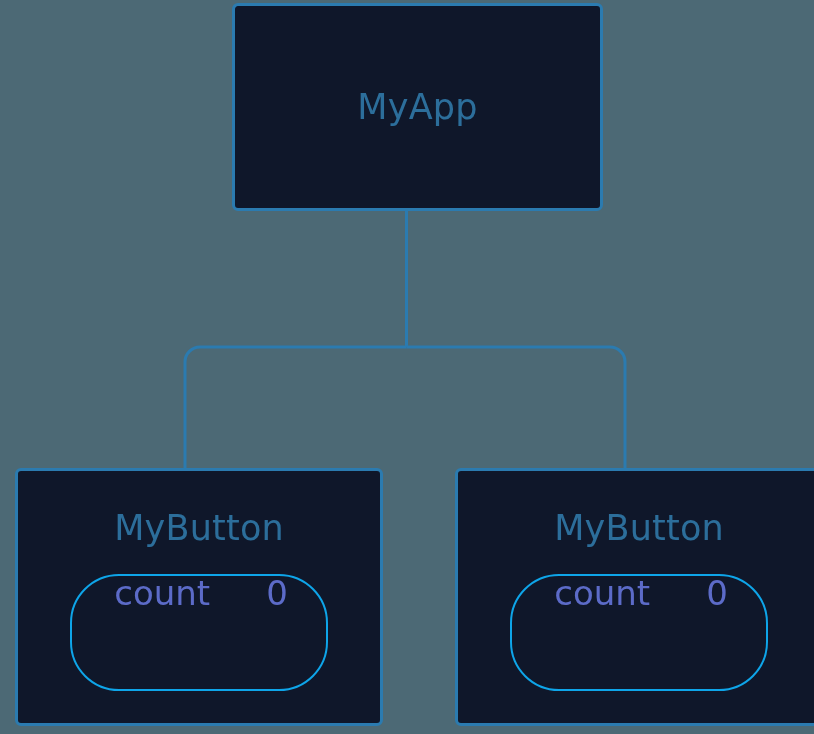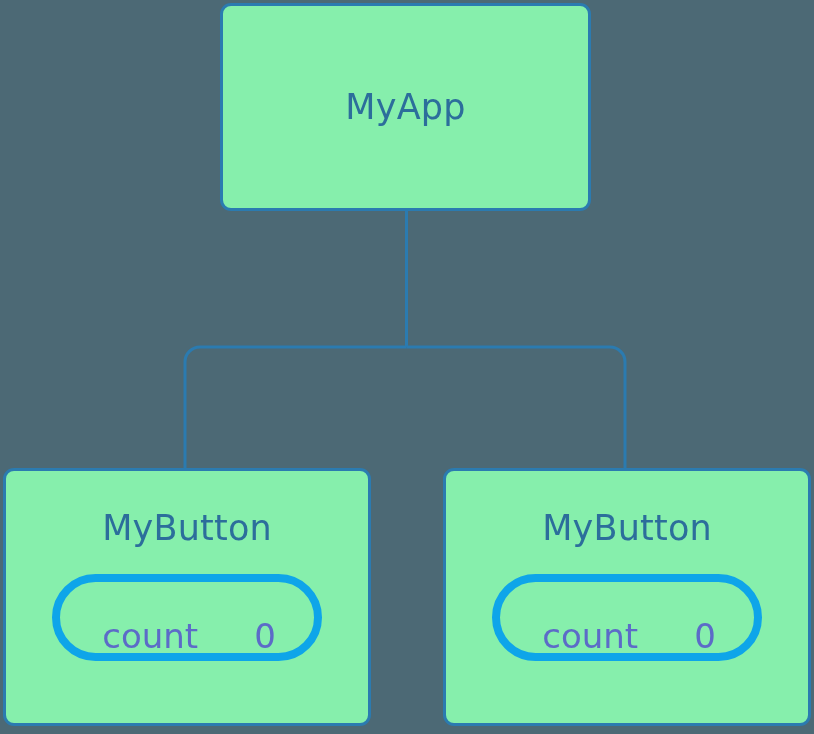--- a/index.html
+++ b/index.html
@@ -31,26 +31,27 @@
     width: 814px;
     height: 734px;
     z-index: 1;
   }
 
   
   .node-box {
     position: absolute;
     z-index: 2;
     box-sizing: border-box;
-    background: #86efac;
+    background: #0f172a;
     border: 3px solid #2b7bb0;
-    border-radius: 11px;
+    border-radius: 6px;
     display: flex;
     flex-direction: column;
     align-items: center;
+    margin-left: 12px;
   }
 
   .node-root {
     left: 220px;
     top: 3px;
     width: 371px;
     height: 208px;
     justify-content: center;
   }
 
@@ -75,24 +76,24 @@
     font-size: 35px;
     line-height: 1;
     letter-spacing: 0.2px;
     white-space: nowrap;
   }
 
   
   .state-pill {
     margin-top: 28px;
     display: flex;
-    align-items: flex-end;
-    height: 87px;
+    align-items: flex-start;
+    height: 117px;
     box-sizing: border-box;
-    border: 8px solid #0ea5e9;
+    border: 2px solid #0ea5e9;
     border-radius: 49px;
     background: transparent;
     overflow: hidden;
   }
 
   .pill-key {
     display: flex;
     align-items: center;
     justify-content: center;
     padding: 0 26px 0 42px;

